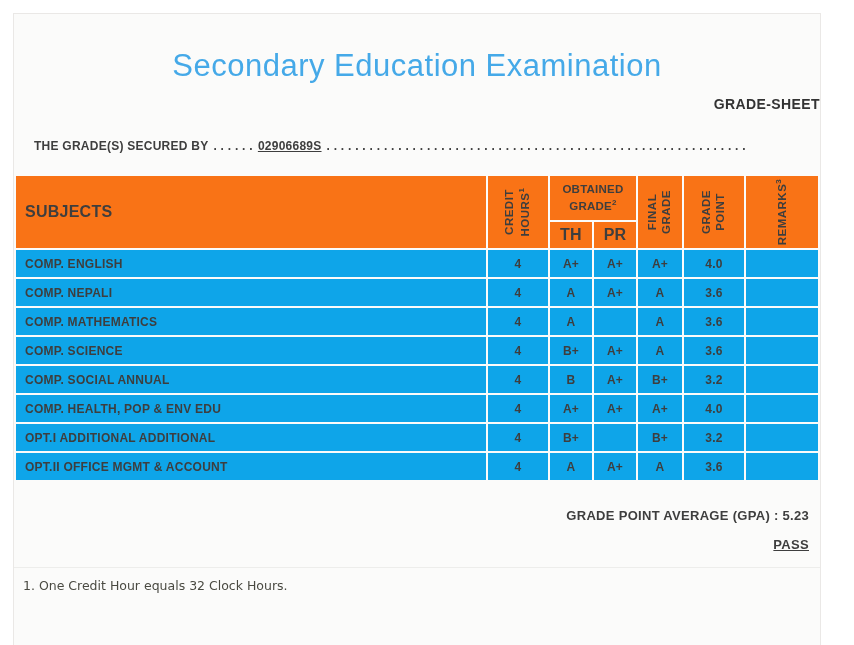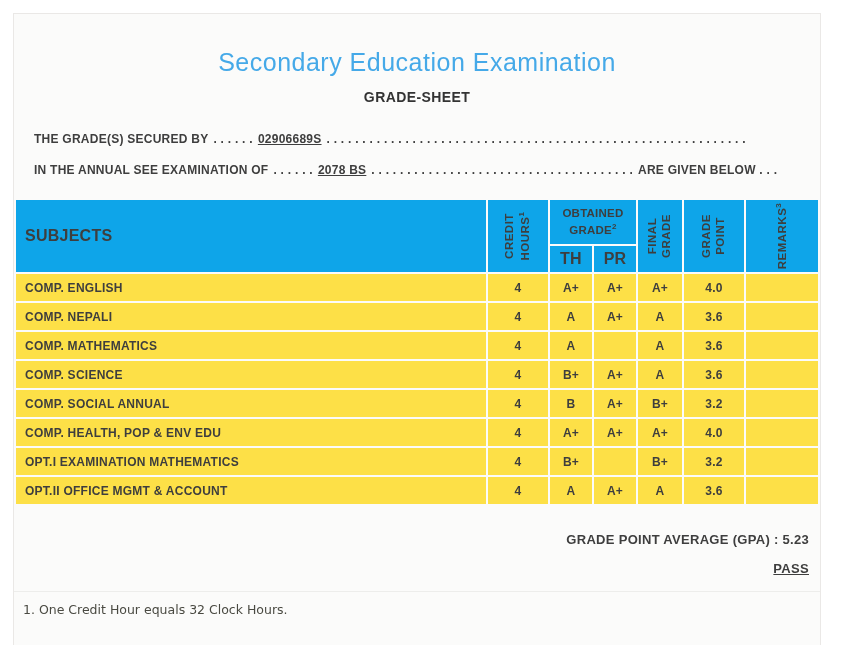--- a/index.html
+++ b/index.html
@@ -13,28 +13,28 @@
     position: absolute;
     left: 13px; top: 13px;
     width: 808px; height: 680px;
     background: #fbfbfa;
     border: 1px solid #eae8e6;
     box-sizing: border-box;
   }
   .title {
     margin-top: 34px;
     text-align: center;
-    font-size: 25px;
+    font-size: 31px;
     font-weight: 400;
     letter-spacing: 0.5px;
     color: #45a9e8;
   }
   .subtitle {
     margin-top: 12px;
-    text-align: center;
+    text-align: right;
     font-size: 14px;
     font-weight: 700;
     letter-spacing: 0.4px;
     color: #333333;
   }
   .info {
     margin: 19px 18px 0 20px;
   }
   .info-line {
     height: 31px;
@@ -57,22 +57,22 @@
     border-spacing: 2px;
     table-layout: fixed;
   }
   th, td {
     padding: 0;
     color: #3e3e3e;
     font-weight: 700;
     font-size: 12px;
     letter-spacing: 0.25px;
   }
-  thead th { background: #0ea5e9; }
-  tbody td { background: #fde047; height: 27px; text-align: center; }
+  thead th { background: #f97316; }
+  tbody td { background: #0ea5e9; height: 27px; text-align: center; }
   th.subjects {
     text-align: left;
     padding-left: 9px;
     font-size: 16px;
   }
   th.vert { position: relative; }
   th.vert .rot {
     position: absolute;
     left: 50%; top: 50%;
     transform: translate(-50%, -50%) rotate(-90deg);
@@ -113,23 +113,20 @@
 <body>
 
 <div class="card">
 
   <div class="title">Secondary Education Examination</div>
   <div class="subtitle">GRADE-SHEET</div>
 
   <div class="info">
     <div class="info-line">
       <span>THE GRADE(S) SECURED BY</span><span class="lead">. . . . . .</span><span class="val">02906689S</span><span>. . . . . . . . . . . . . . . . . . . . . . . . . . . . . . . . . . . . . . . . . . . . . . . . . . . . . . . . . . .</span>
-    </div>
-    <div class="info-line">
-      <span>IN THE ANNUAL SEE EXAMINATION OF</span><span class="lead">. . . . . .</span><span class="val">2078 BS</span><span>. . . . . . . . . . . . . . . . . . . . . . . . . . . . . . . . . . . . .</span><span class="suffix">ARE GIVEN BELOW . . .</span>
     </div>
   </div>
 
   <table>
     <colgroup>
       <col style="width:auto">
       <col style="width:60px">
       <col style="width:42px">
       <col style="width:42px">
       <col style="width:44px">
@@ -221,21 +218,21 @@
       <tr>
         <td class="subject">COMP. HEALTH, POP &amp; ENV EDU</td>
         <td>4</td>
         <td>A+</td>
         <td>A+</td>
         <td>A+</td>
         <td>4.0</td>
         <td></td>
       </tr>
       <tr>
-        <td class="subject">OPT.I EXAMINATION MATHEMATICS</td>
+        <td class="subject">OPT.I ADDITIONAL ADDITIONAL</td>
         <td>4</td>
         <td>B+</td>
         <td></td>
         <td>B+</td>
         <td>3.2</td>
         <td></td>
       </tr>
       <tr>
         <td class="subject">OPT.II OFFICE MGMT &amp; ACCOUNT</td>
         <td>4</td>

